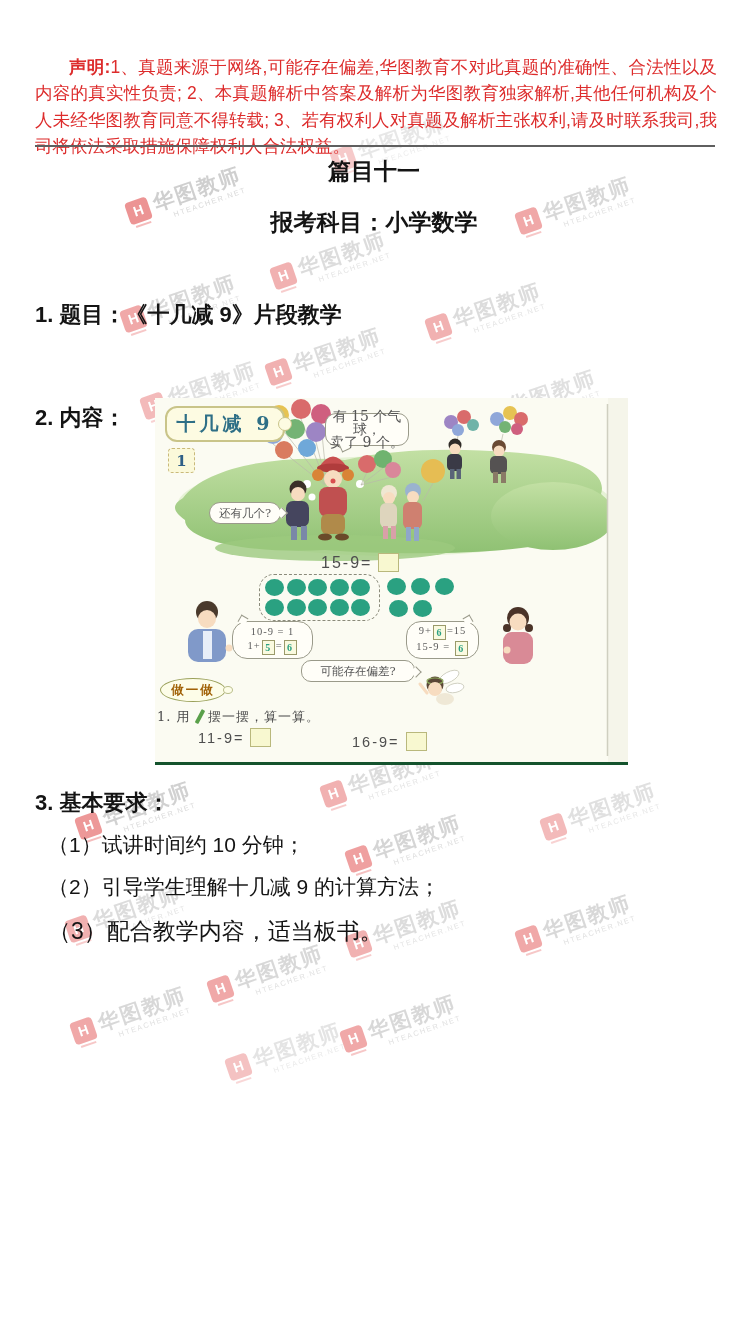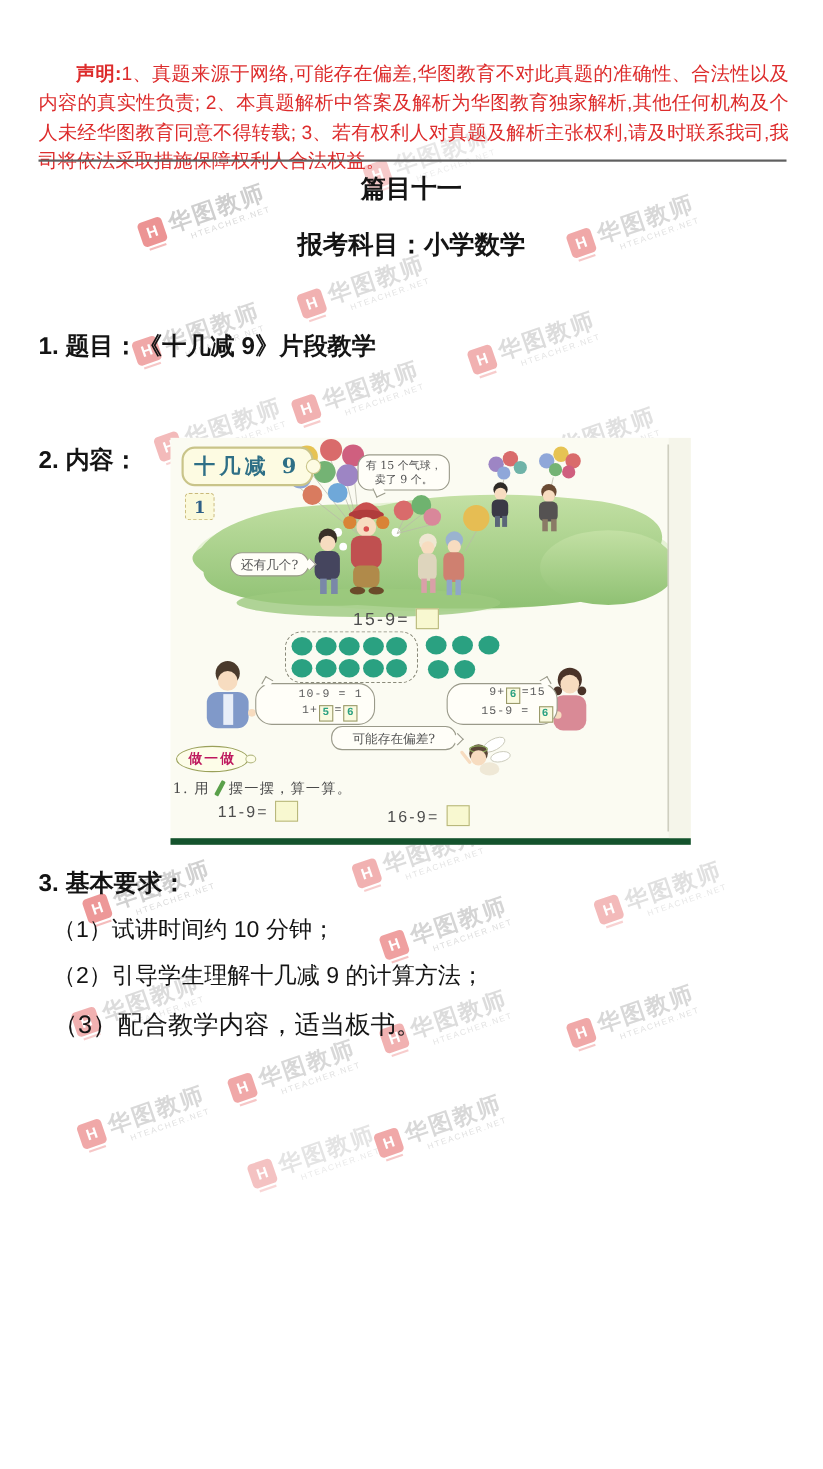--- a/index.html
+++ b/index.html
@@ -25,61 +25,61 @@
   .subject{top:207px;left:0;width:748px;text-align:center;font-size:23px;font-weight:bold;}
   .time{top:255px;left:35px;font-size:21px;}
   .topic{top:300px;left:35px;font-size:22px;font-weight:bold;}
   .content-label{top:355px;left:35px;font-size:22px;font-weight:bold;margin-top:48px;}
   .req-label{top:788px;left:35px;font-size:22px;font-weight:bold;}
   .req-0{top:831px;left:48px;font-size:21px;}
   .req-1{top:873px;left:48px;font-size:21px;}
   .req-2{top:916px;left:48px;font-size:23px;}
   
   .textbook{top:398px;left:155px;width:473px;height:364px;background:#fbfbf2;z-index:2;
-            font-family:"DejaVu Serif",serif;border-bottom:6px solid #14532d;}
+            font-family:"DejaVu Serif",serif;border-bottom:3px solid #14532d;}
   .scene{position:absolute;inset:0;}
   .tb-abs{position:absolute;}
   .tb-badge{left:10px;top:8px;width:116px;height:32px;background:#fdfbe2;border:2px solid #c9c489;border-radius:12px;
             display:flex;align-items:center;justify-content:center;font-size:19px;font-weight:bold;color:#2e6f86;letter-spacing:4px;}
   .tb-badge::after{content:"";position:absolute;right:-9px;top:9px;width:12px;height:12px;border:1.5px solid #c9c489;border-radius:50%;background:#fdfbe2;}
   .tb-num{left:13px;top:50px;width:25px;height:23px;background:#fbf9da;border:1.5px dashed #c9b97a;border-radius:4px;
           display:flex;align-items:center;justify-content:center;font-size:15px;font-weight:bold;color:#2e5f86;}
   .bubble{background:#fffef8;border:1.4px solid #9a9a8a;border-radius:11px;color:#555;display:flex;
           flex-direction:column;align-items:center;justify-content:center;text-align:center;}
-  .bubble-clown{left:170px;top:15px;width:82px;height:31px;font-size:10px;line-height:13px;}
+  .bubble-clown{left:170px;top:15px;width:82px;height:31px;font-size:14px;line-height:13px;}
   .bubble-clown::after{content:"";position:absolute;left:14px;bottom:-6px;width:8px;height:8px;background:#fffef8;
           border-right:1.4px solid #9a9a8a;border-bottom:1.4px solid #9a9a8a;transform:rotate(65deg);}
   .bubble-kid{left:54px;top:104px;width:70px;height:20px;font-size:11.5px;text-align:center;}
   .bubble-kid::after{content:"";position:absolute;right:-6px;top:6px;width:7px;height:7px;background:#fffef8;
           border-right:1.4px solid #9a9a8a;border-top:1.4px solid #9a9a8a;transform:rotate(45deg);}
   .eq{font-family:"Liberation Sans",sans-serif;color:#4e4e4e;letter-spacing:2px;white-space:nowrap;}
   .eq-main{left:166px;top:155px;font-size:16px;}
   .ans-box{display:inline-block;width:19px;height:17px;background:#f8f8d0;border:1px solid #b9b87c;
            vertical-align:-4px;margin-left:6px;}
   .dots-box{left:104px;top:176px;width:121px;height:47px;border:1.5px dashed #8a8a7a;border-radius:15px;
             box-sizing:border-box;display:flex;flex-direction:column;justify-content:space-between;padding:4px 5px;}
   .dot-row{display:flex;gap:2.5px;}
   .dot{width:19px;height:17px;border-radius:50%;background:var(--dot,#2aa181);}
   .dots-out{display:flex;gap:5px;}
   .dots-out-top{left:232px;top:180px;}
   .dots-out-bottom{left:234px;top:202px;}
-  .bubble-think{font-family:Liberation Mono, monospace;font-size:10.5px;line-height:14px;letter-spacing:1px;color:#5c5c5c;padding-left:28px;}
+  .bubble-think{font-family:Liberation Serif, serif;font-size:10.5px;line-height:14px;letter-spacing:1px;color:#5c5c5c;}
   .bubble-left{left:77px;top:223px;width:79px;height:36px;border-radius:15px;}
   .bubble-left::after{content:"";position:absolute;left:6px;top:-6px;width:7px;height:7px;background:#fffef8;
           border-left:1.4px solid #9a9a8a;border-top:1.4px solid #9a9a8a;transform:rotate(30deg);}
   .bubble-right{left:251px;top:223px;width:71px;height:36px;border-radius:15px;}
   .bubble-right::after{content:"";position:absolute;right:6px;top:-6px;width:7px;height:7px;background:#fffef8;
           border-right:1.4px solid #9a9a8a;border-top:1.4px solid #9a9a8a;transform:rotate(-30deg);}
   .mini-box{display:inline-block;min-width:11px;height:13px;line-height:13px;background:#fafae0;border:1px solid #9a9a6a;
             color:#2aa181;font-weight:bold;font-size:10px;margin:0 1px;vertical-align:-2px;}
   .bubble-question{left:146px;top:262px;width:112px;height:20px;font-size:11.5px;border-radius:10px;}
   .bubble-question::after{content:"";position:absolute;right:-6px;top:7px;width:7px;height:7px;background:#fffef8;
           border-right:1.4px solid #9a9a8a;border-top:1.4px solid #9a9a8a;transform:rotate(45deg);}
   .badge-practice{left:5px;top:280px;width:64px;height:22px;background:#fdfde8;border:1.6px solid #9aa05a;border-radius:50%;
-          display:flex;align-items:center;justify-content:center;font-size:12.5px;font-weight:bold;color:#be185d;letter-spacing:2px;}
+          display:flex;align-items:center;justify-content:center;font-size:12.5px;font-weight:bold;color:#a16207;letter-spacing:2px;}
   .badge-practice::after{content:"";position:absolute;right:-8px;top:7px;width:8px;height:6px;border:1.3px solid #b9bd8a;border-radius:50%;background:#fdfde8;}
   .practice-line{left:2px;top:310px;font-size:13px;color:#4a4a4a;letter-spacing:1px;white-space:nowrap;}
   .stick{display:inline-block;width:3.5px;height:15px;background:#5aa04a;border-radius:1px;
          transform:rotate(28deg);margin:0 7px -3px 7px;}
   .eq-p{font-size:14.5px;}
   .eq-p1{left:43px;top:330px;}
   .eq-p2{left:197px;top:334px;}
 </style>
 </head>
 <body>

